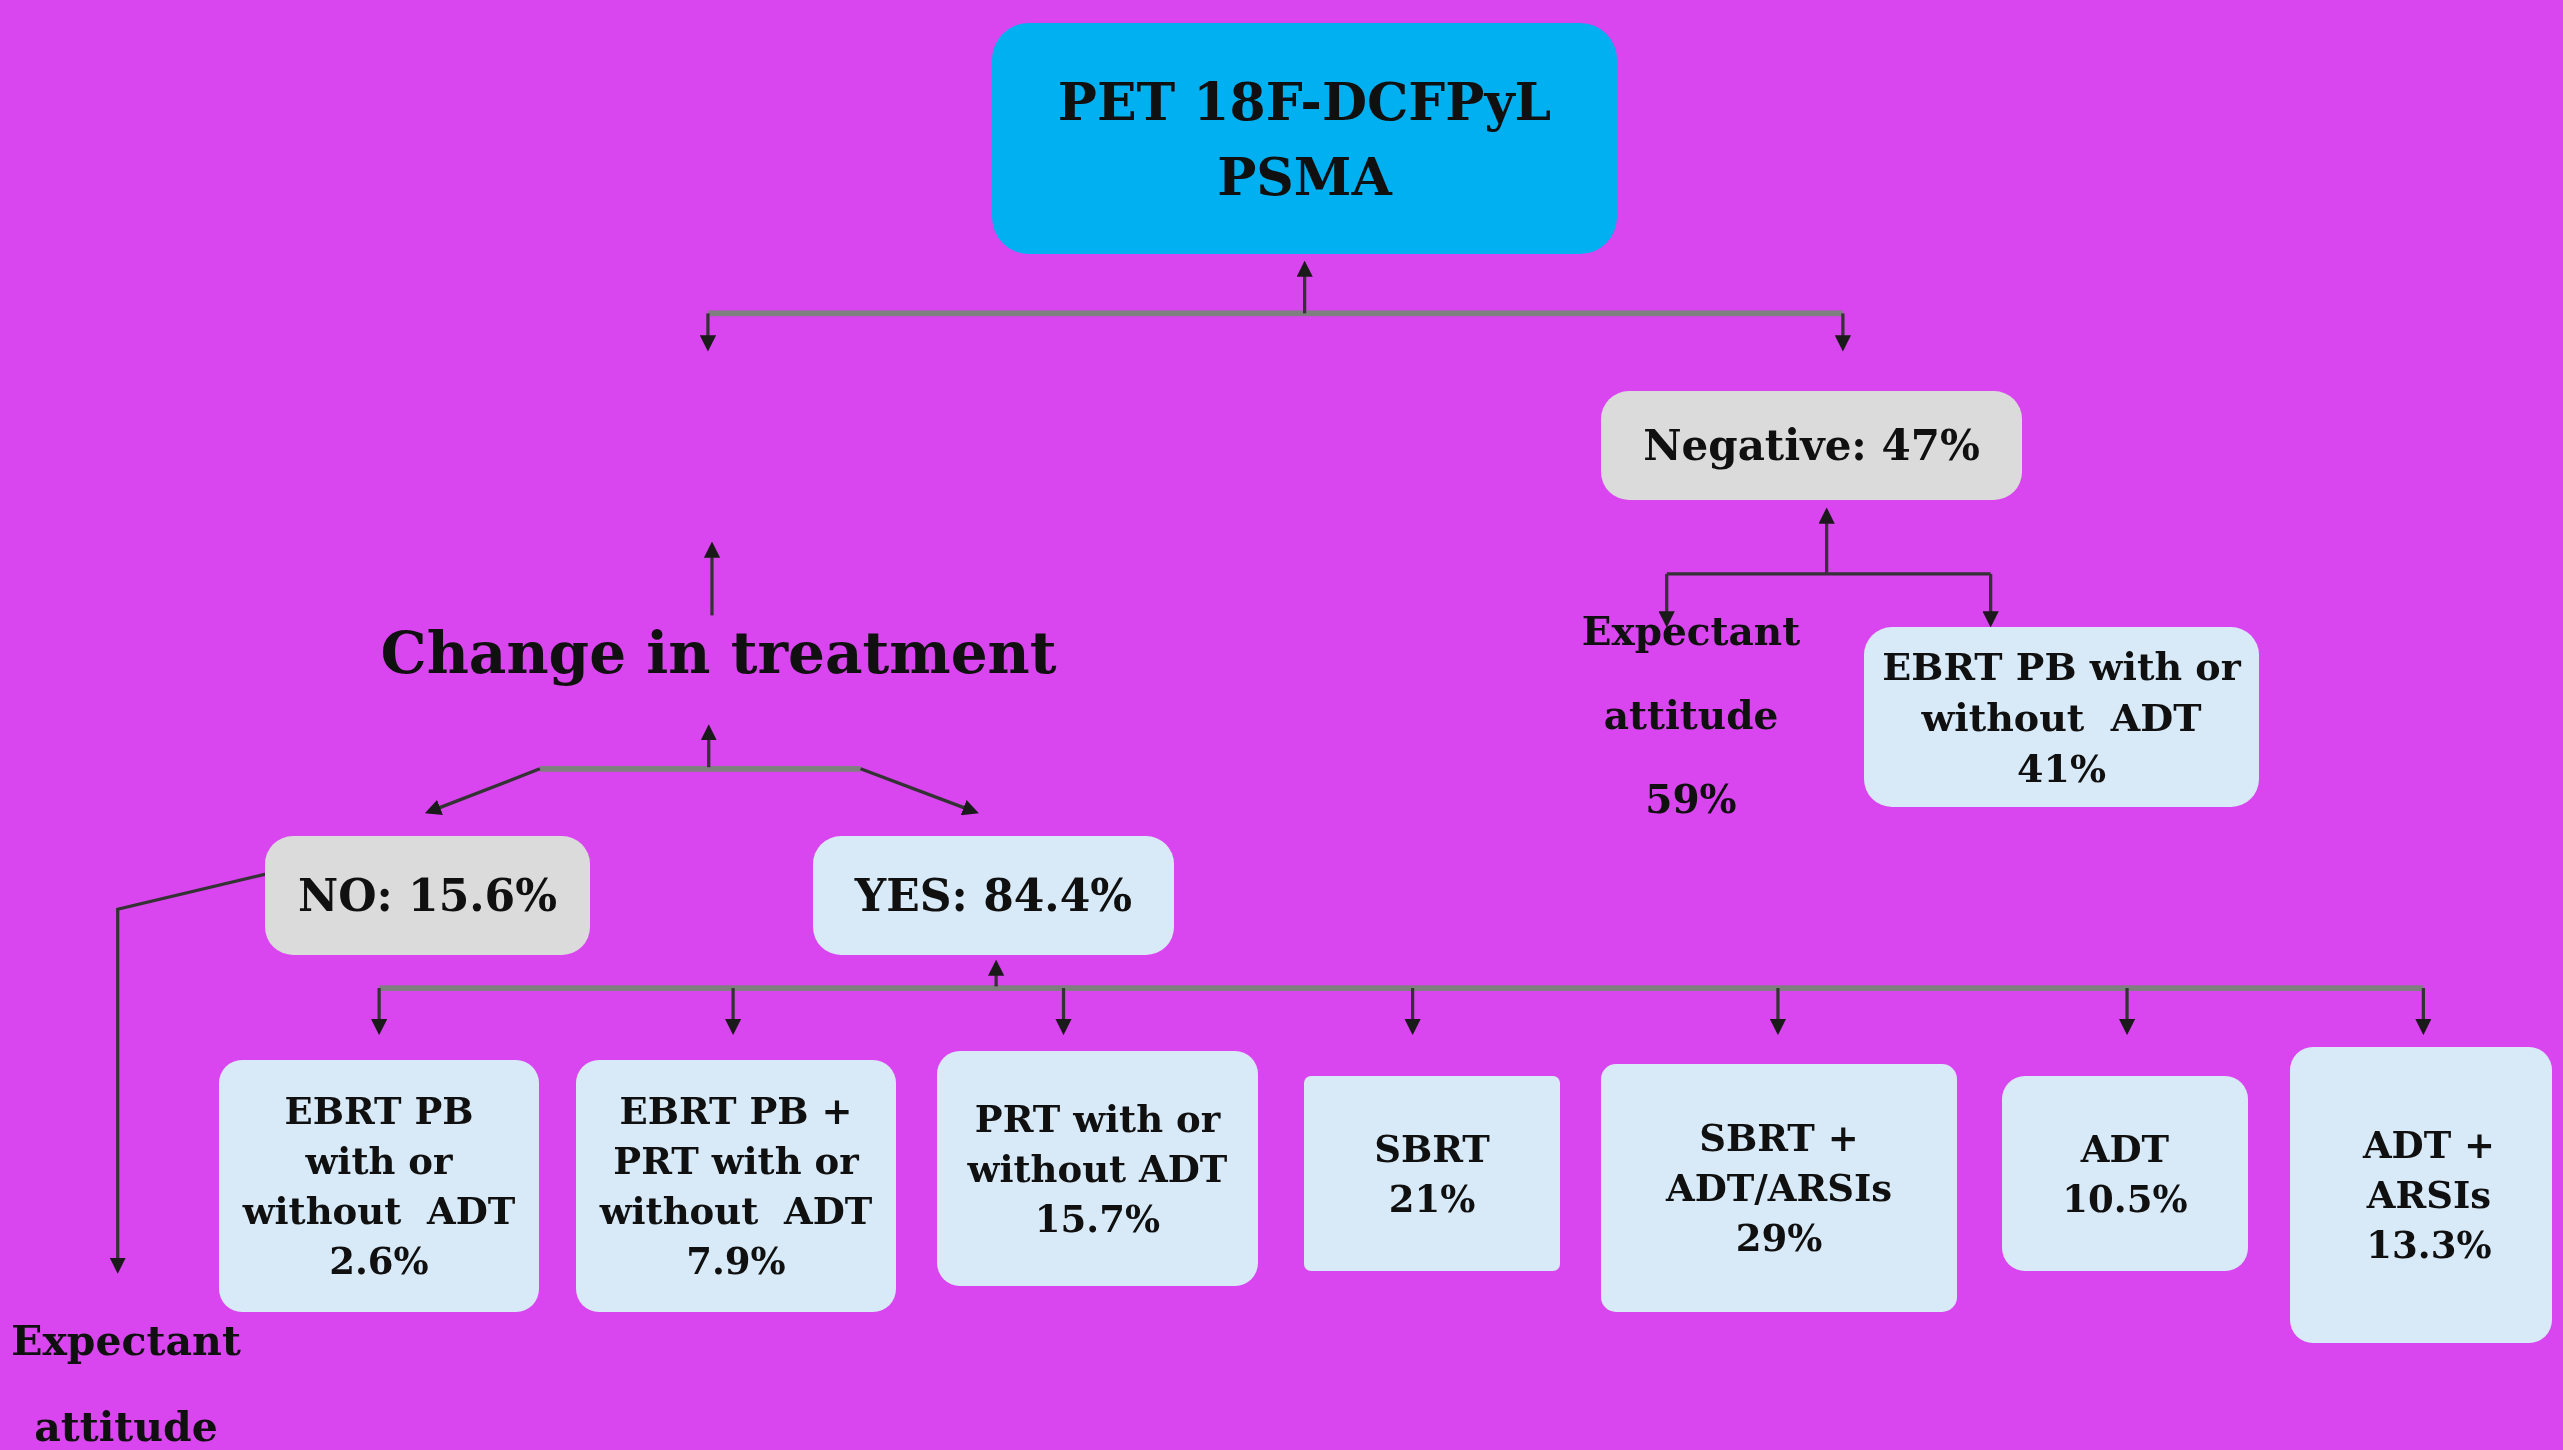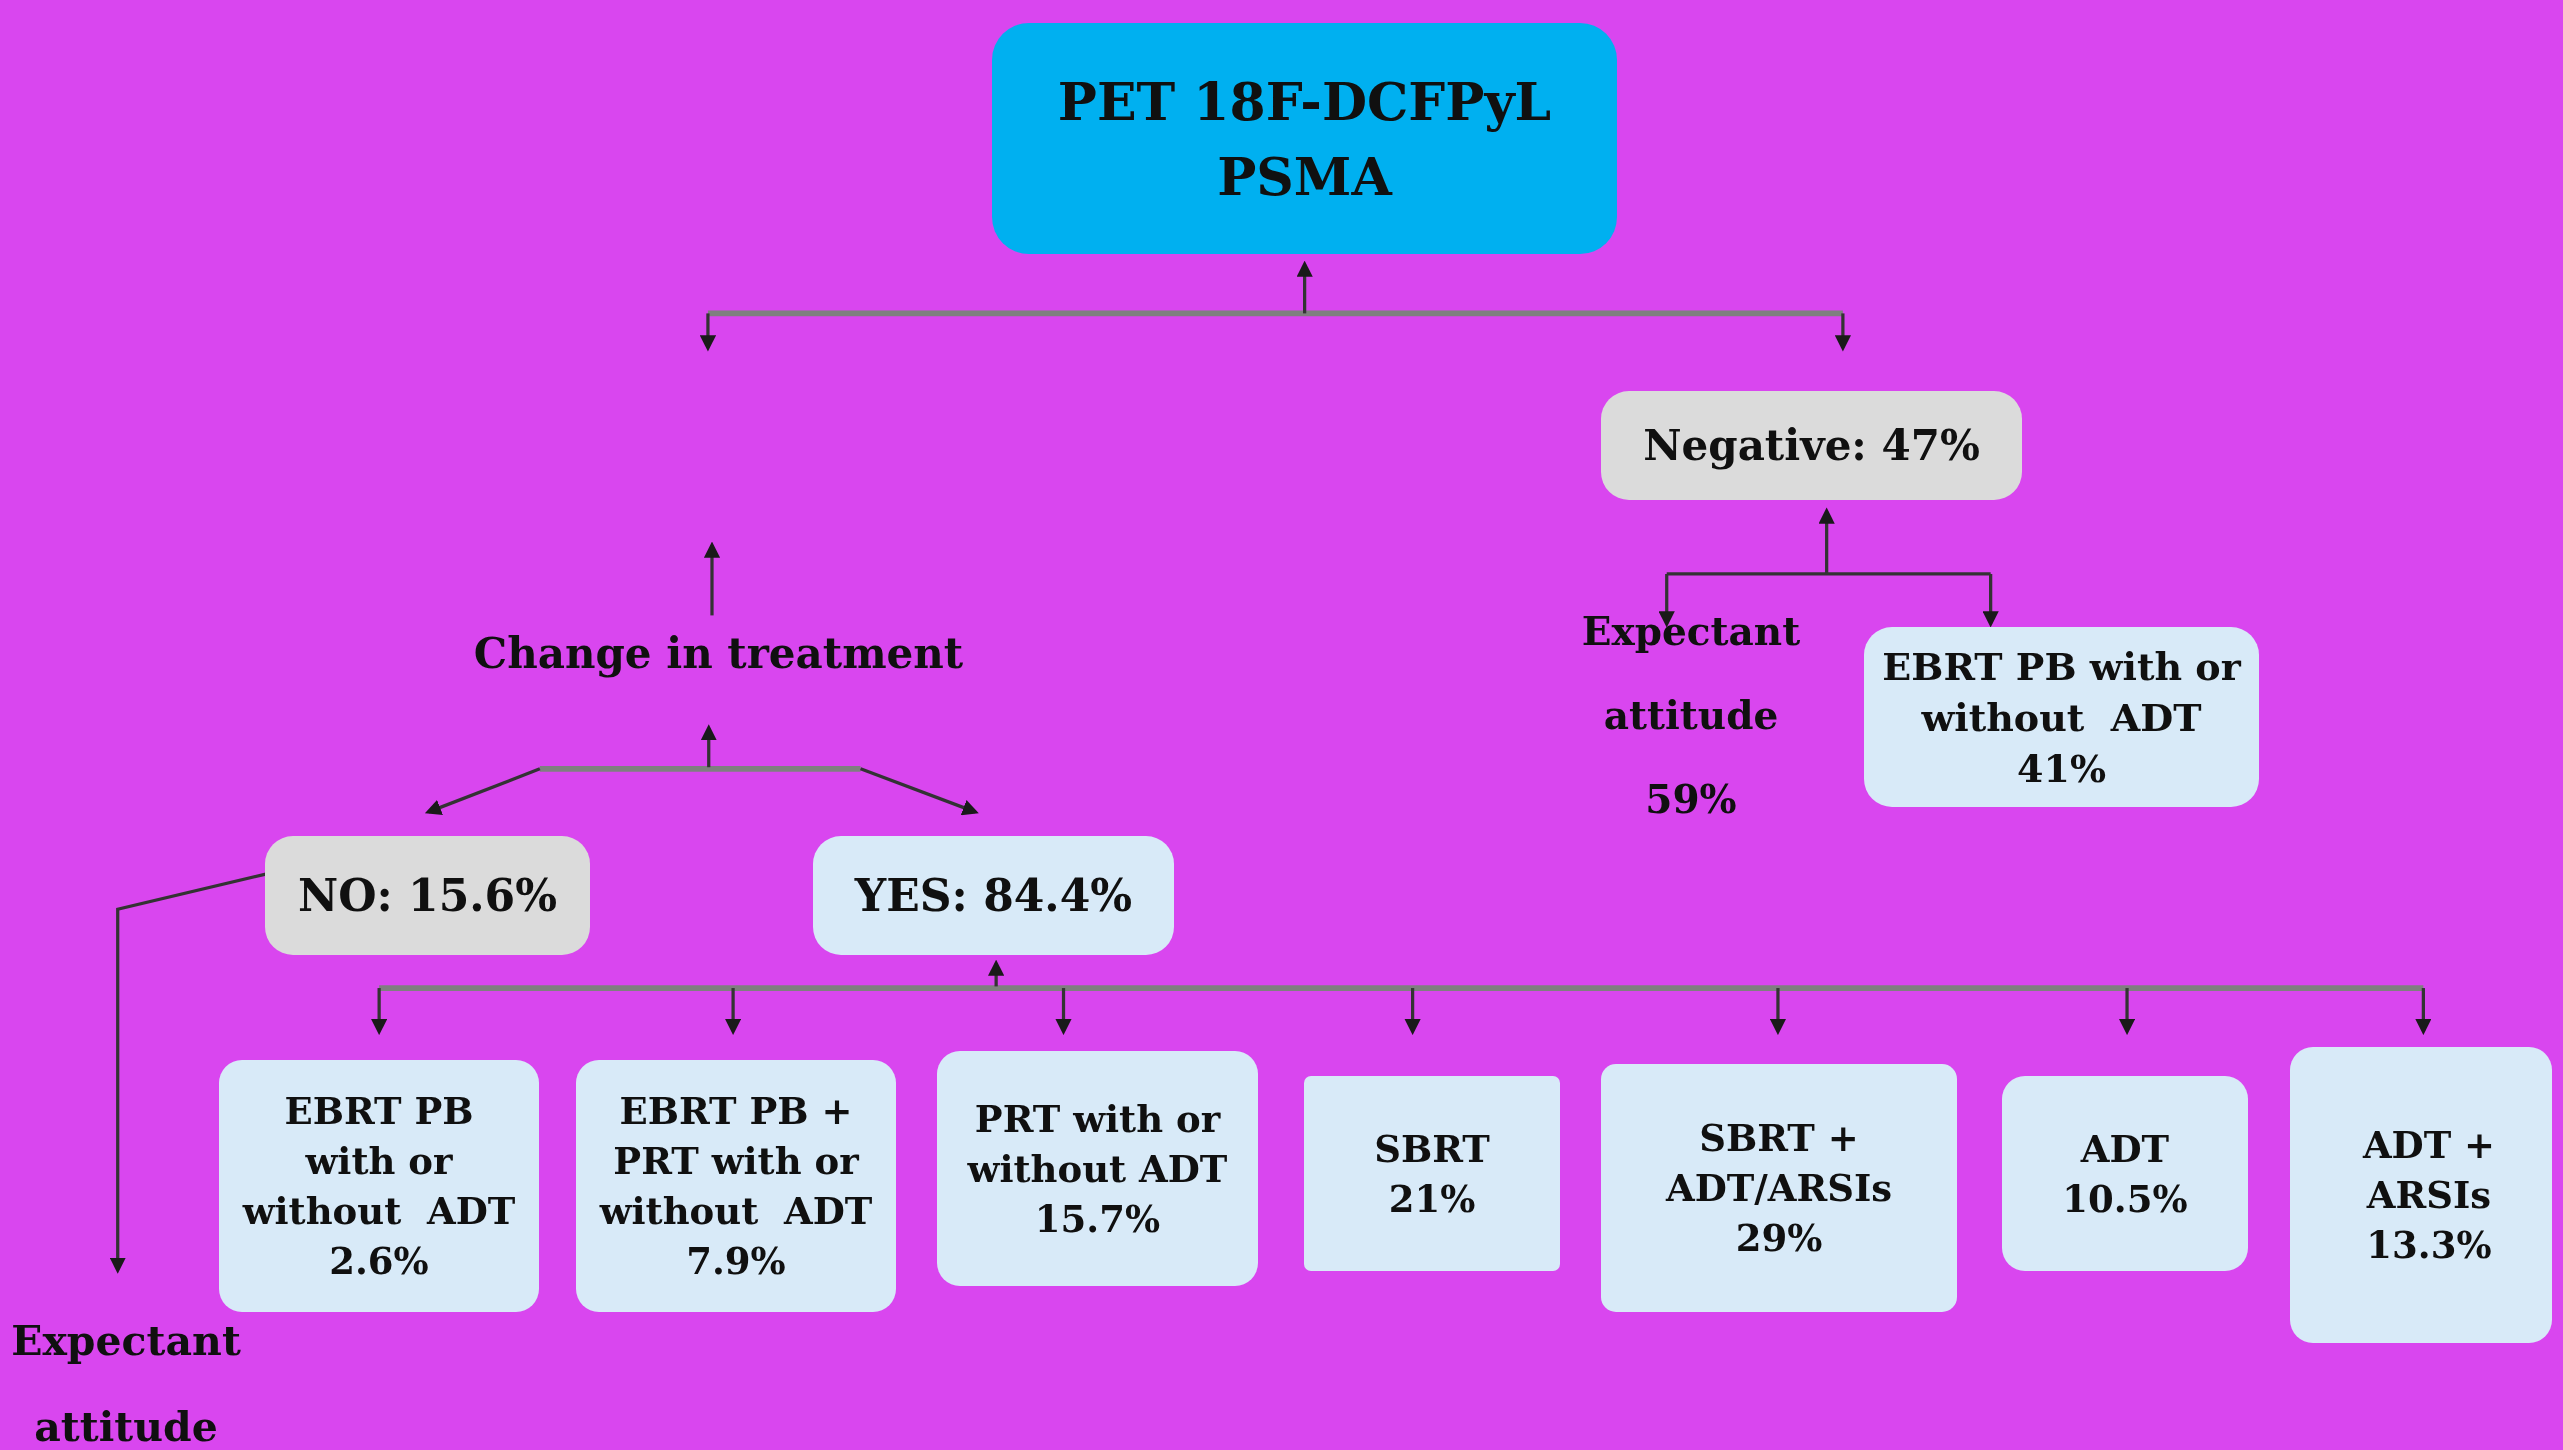--- a/index.html
+++ b/index.html
@@ -19,21 +19,21 @@
     text-align:center;
     font-weight:700;
     box-sizing:border-box;
   }
   .node .ln{display:block;white-space:pre;}
   .rounded{border-radius:28px;}
   .root-box{border-radius:37px;font-size:52px;line-height:75px;}
   .lvl1{font-size:44px;line-height:49px;}
   .plain{background:transparent;}
   .treat{font-size:37px;line-height:50px;border-radius:23px;}
-  .mid-label{font-size:42px;line-height:49px;font-weight:700;}
+  .mid-label{font-size:58px;line-height:49px;font-weight:700;}
   .sub-label{font-size:39px;line-height:50px;font-weight:700;gap:34px;}
   .ebrt-neg{font-size:38px;line-height:51px;}
 </style>
 </head>
 <body>
 
 <div id="canvas" style="color: rgb(16, 16, 16);">
 
   <svg id="connectors" viewBox="0 0 3157 1786" xmlns="http://www.w3.org/2000/svg">
     <defs>

